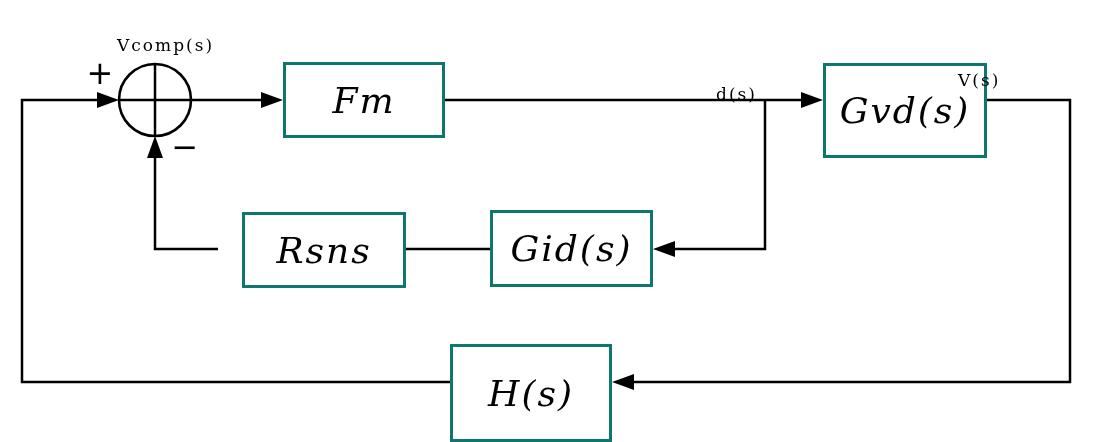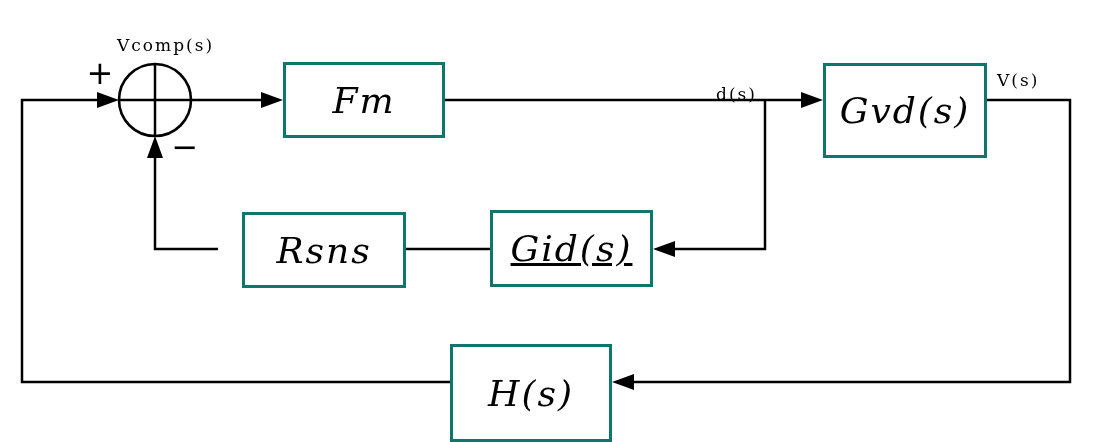--- a/index.html
+++ b/index.html
@@ -94,30 +94,30 @@
       <path class="wire" d="M155 64 V136 M119 100 H191"></path>
     </g>
   </svg>
 
   <div class="block" style="left:283px; top:62px;  width:162px; height:76px;">
     <span>Fm</span>
   </div>
   <div class="block" style="left:823px; top:63px;  width:164px; height:95px;">
     <span>Gvd(s)</span>
   </div>
-  <div class="block" style="left:490px; top:210px; width:163px; height:77px;text-decoration:underline;">
+  <div class="block" style="left:490px; top:210px; width:163px; height:77px;">
     <span>Gid(s)</span>
   </div>
   <div class="block" style="left:218px; top:212px; width:164px; height:76px;margin-left:24px;">
     <span>Rsns</span>
   </div>
   <div class="block" style="left:450px; top:344px; width:162px; height:98px;">
     <span>H(s)</span>
   </div>
 
   <div class="siglabel" style="left:117px; top:35px; width:110px;">Vcomp(s)</div>
   <div class="siglabel" style="left:716px; top:84px; width:80px;">d(s)</div>
-  <div class="siglabel" style="left:997px; top:70px; width:80px;">V(s)</div>
+  <div class="siglabel" style="left:958px; top:70px; width:80px;">V(s)</div>
 
   <div class="sign" style="left:85px;  top:58px;">+</div>
   <div class="sign" style="left:170px; top:132px;">−</div>
 
 </div>
 
 </body></html>

